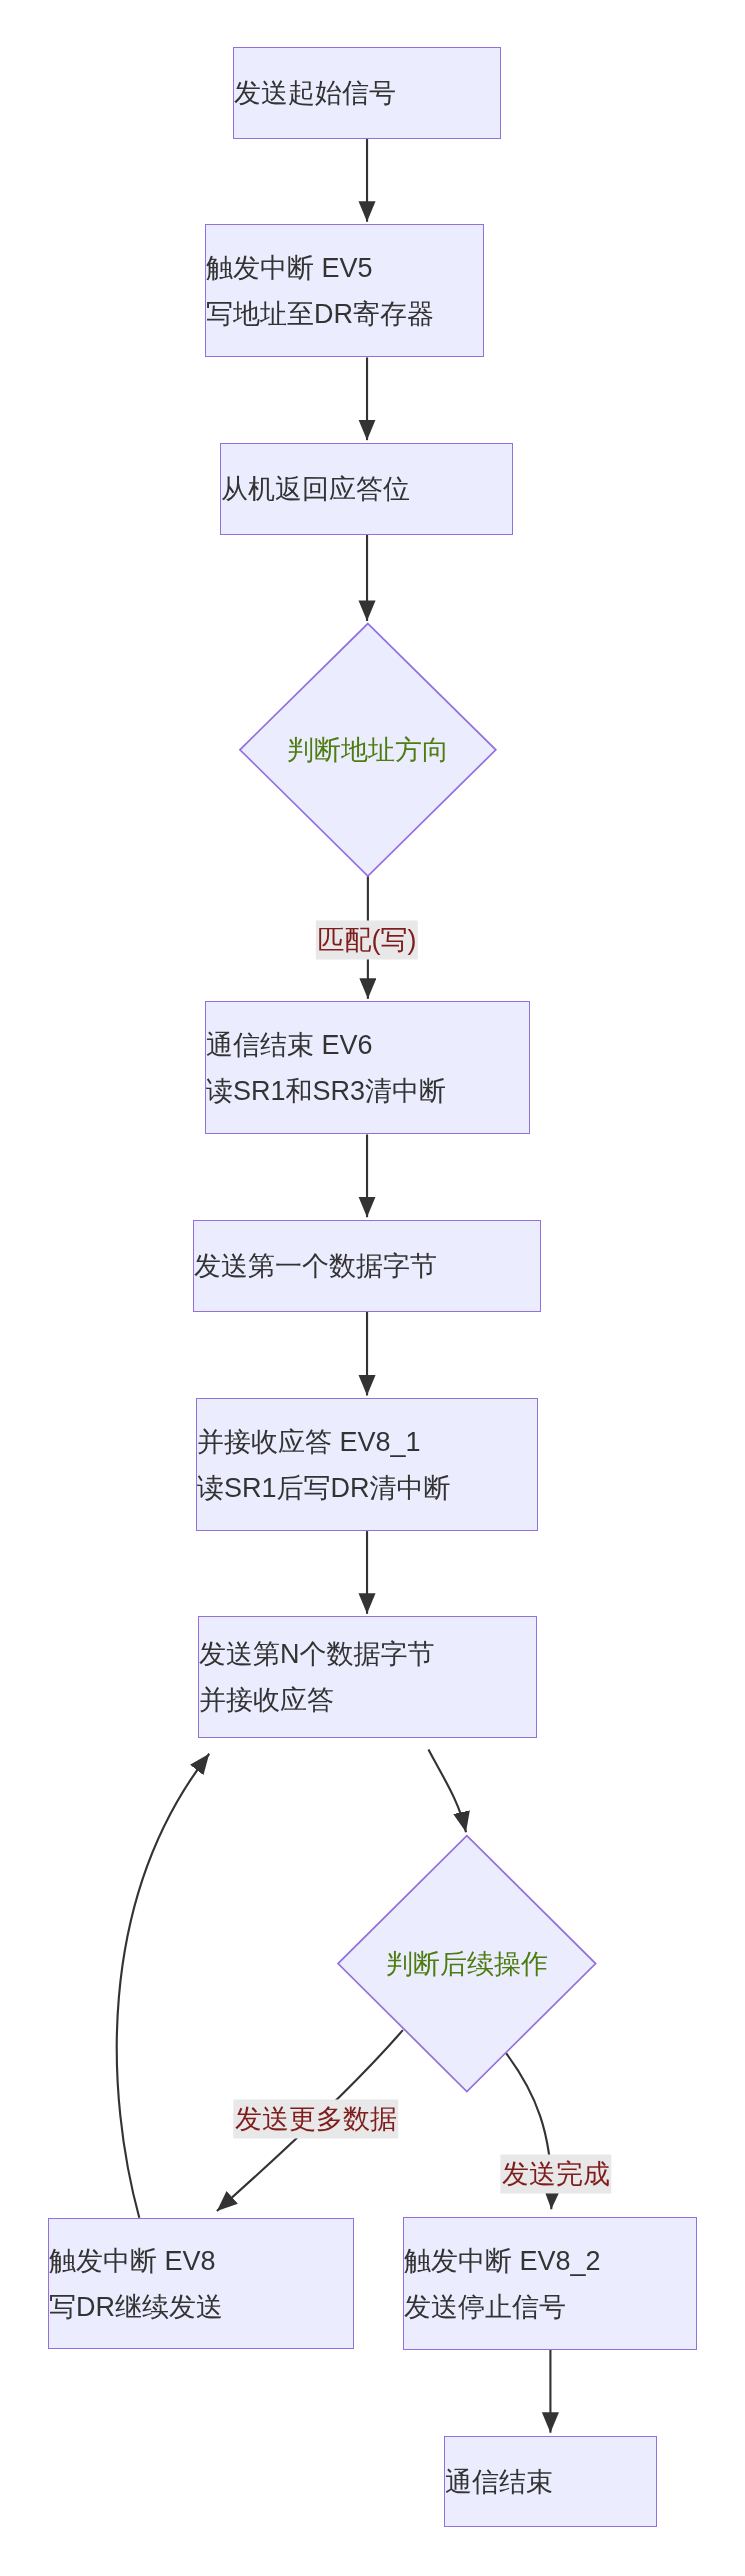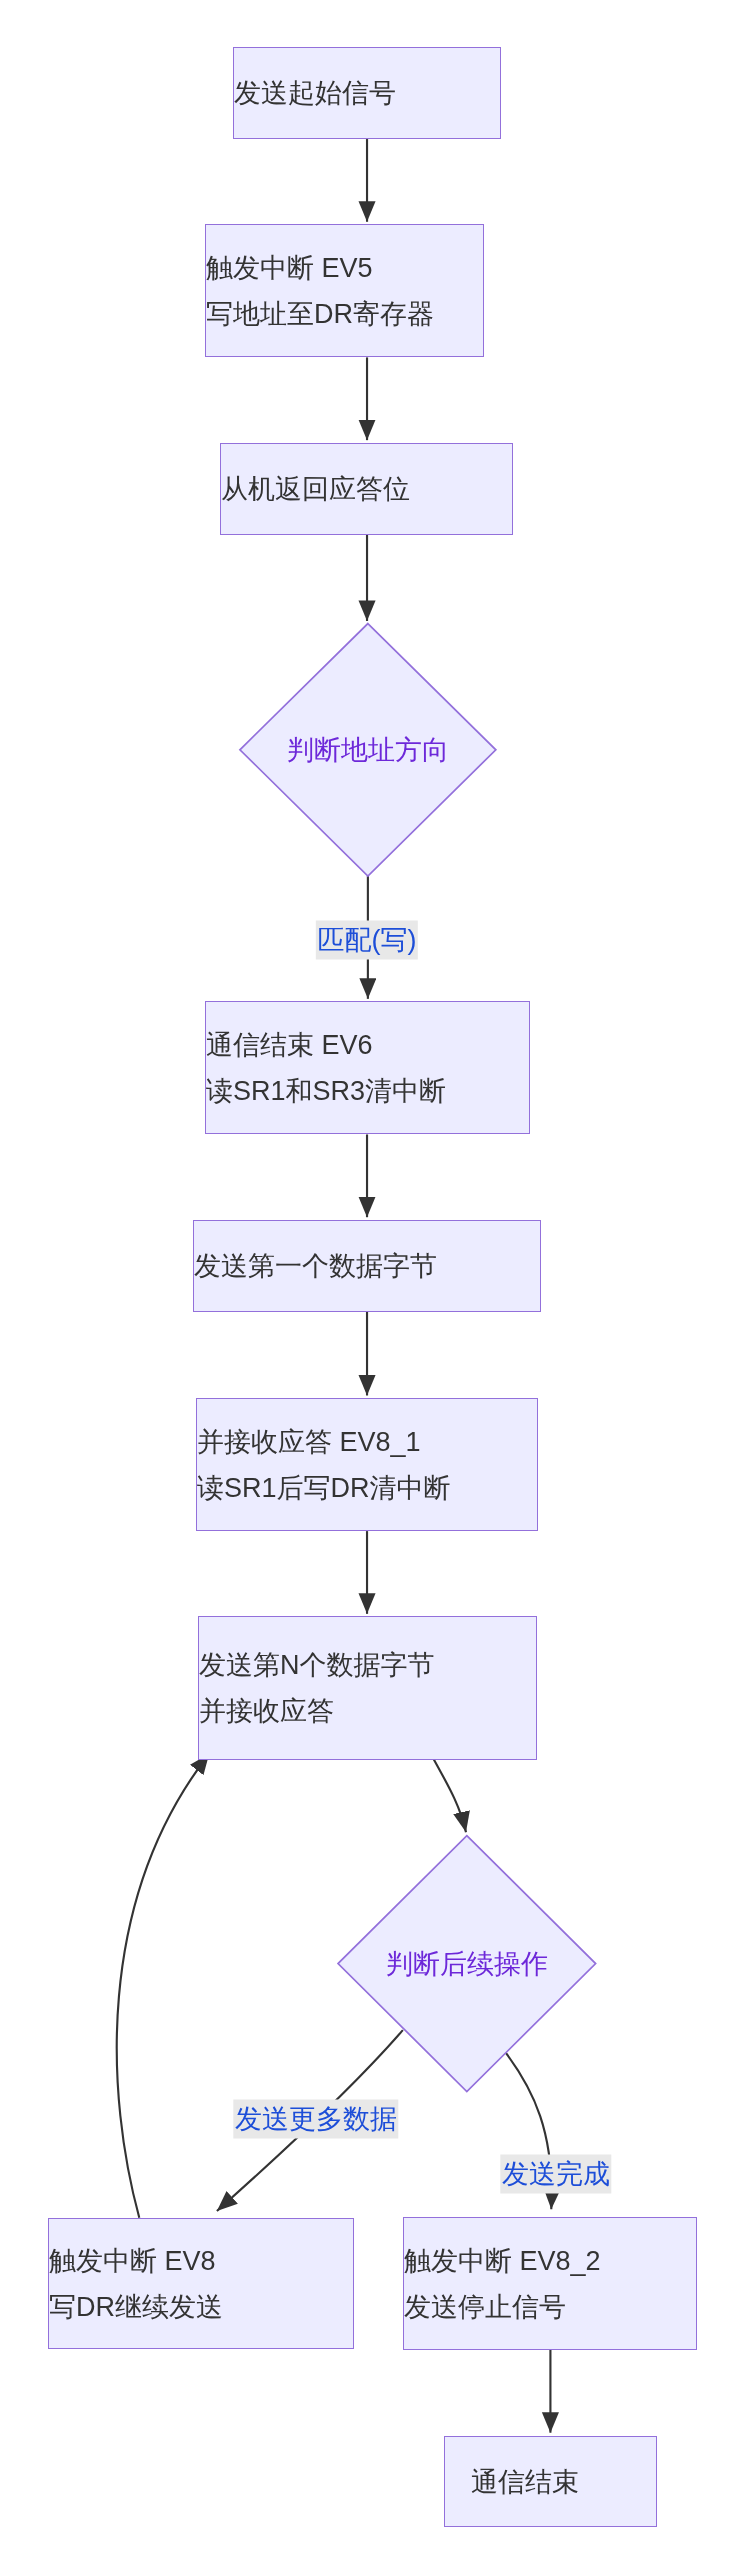--- a/index.html
+++ b/index.html
@@ -44,30 +44,30 @@
     text-align: center;
     display: flex;
     flex-direction: column;
     align-items: flex-start;
     justify-content: center;
     white-space: nowrap;
   }
   .diamond-label {
     position: absolute;
     transform: translate(-50%, -50%);
-    color: #6d28d9;
+    color: #4d7c0f;
     font-size: 27px;
     line-height: 34px;
     white-space: nowrap;
   }
   .edge-label {
     position: absolute;
     transform: translate(-50%, -50%);
     background: #e8e8e8;
-    color: #1d4ed8;
+    color: #7f1d1d;
     font-size: 27px;
     line-height: 39px;
     padding: 0 1.7px;
     white-space: nowrap;
   }
 </style>
 </head>
 <body>
 
 <div class="canvas">
@@ -119,38 +119,38 @@
 
   <div class="node" style="left:193px; top:1220px; width:348px; height:92px;">
     <div>发送第一个数据字节</div>
   </div>
 
   <div class="node" style="left:196px; top:1398px; width:342px; height:133px;">
     <div>并接收应答 EV8_1</div>
     <div>读SR1后写DR清中断</div>
   </div>
 
-  <div class="node" style="left:198px; top:1616px; width:339px; height:144px;">
+  <div class="node" style="left:198px; top:1616px; width:339px; height:122px;">
     <div>发送第N个数据字节</div>
     <div>并接收应答</div>
   </div>
 
   <div class="diamond-label" style="left:467px; top:1964px;">判断后续操作</div>
 
   <div class="node" style="left:48px; top:2218px; width:306px; height:131px;">
     <div>触发中断 EV8</div>
     <div>写DR继续发送</div>
   </div>
 
   <div class="node" style="left:403px; top:2217px; width:294px; height:133px;">
     <div>触发中断 EV8_2</div>
     <div>发送停止信号</div>
   </div>
 
-  <div class="node" style="left:444px; top:2436px; width:213px; height:91px;padding-left:26px;">
+  <div class="node" style="left:444px; top:2436px; width:213px; height:91px;">
     <div>通信结束</div>
   </div>
 
   <div class="edge-label" style="left:367px; top:940px;">匹配(写)</div>
 
   <div class="edge-label" style="left:316px; top:2119px;">发送更多数据</div>
 
   <div class="edge-label" style="left:556px; top:2155px;margin-top:19px;">发送完成</div>
 
 </div>

